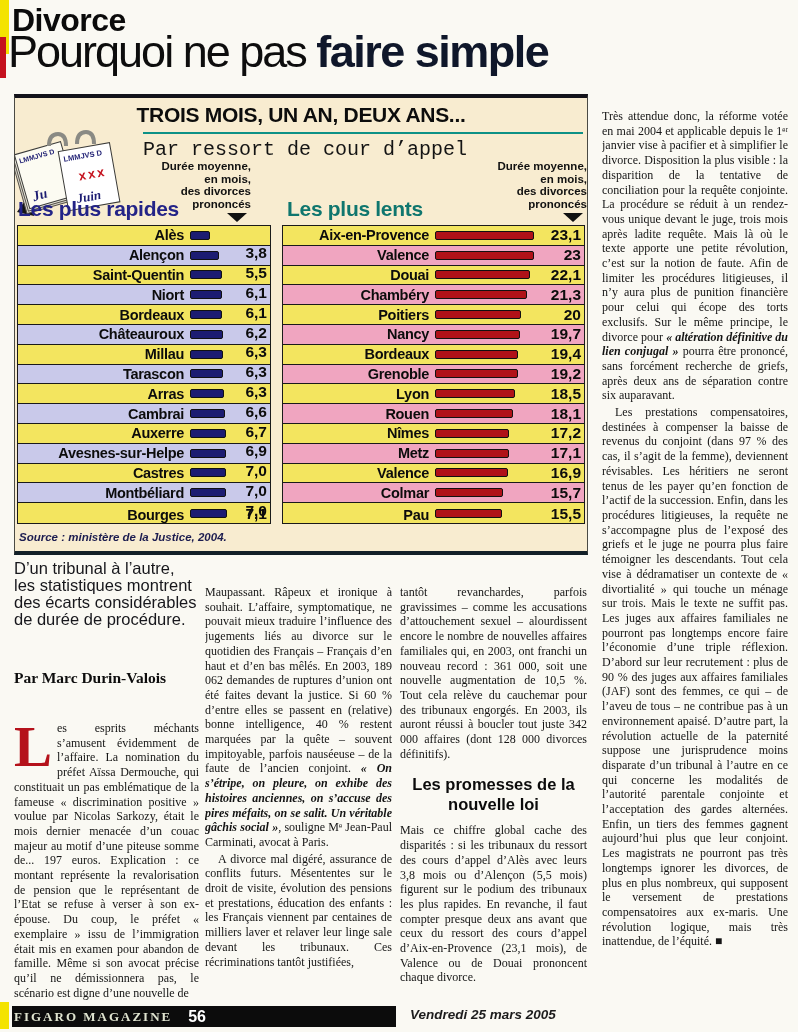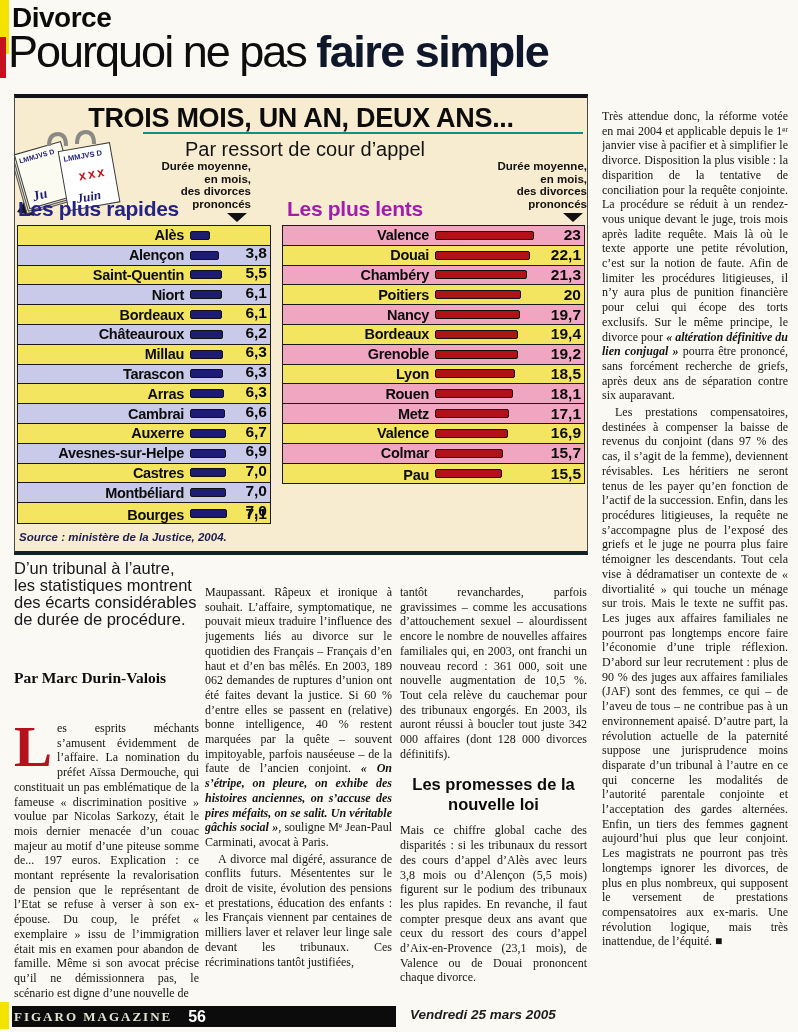--- a/index.html
+++ b/index.html
@@ -5,46 +5,46 @@
   * { margin:0; padding:0; box-sizing:border-box; }
   html,body { background:#e8e8e4; }
   .page { position:relative; width:798px; height:1032px; background:#faf9f3;
           font-family:"Liberation Sans", sans-serif; overflow:hidden; margin:0 auto; }
 
   
   .yellow-top  { position:absolute; left:0; top:0; width:9px; height:54px; background:#f4e300; }
   .red-stub    { position:absolute; left:0; top:37px; width:6px; height:41px; background:#c5121e; }
   .yellow-bot  { position:absolute; left:0; top:1002px; width:9px; height:27px; background:#f4e300; }
 
-  .kicker { position:absolute; left:12px; top:2px; font-size:28px; font-weight:bold;
+  .kicker { position:absolute; left:12px; top:2px; font-size:32px; font-weight:bold;
             letter-spacing:-0.5px; color:#0b0b0b; }
   .headline { position:absolute; left:8px; top:26px; white-space:nowrap;
               font-size:45px; letter-spacing:-2px; color:#0d0d0d; }
   .headline .red { font-weight:bold; color:#0f172a; letter-spacing:-1.5px; }
 
   
   .infobox { position:absolute; left:14px; top:94px; width:574px; height:461px;
              background:#f8ecd0; border:1px solid #4a4a44;
              border-top:4px solid #13131a; border-bottom:4px solid #122028; }
   .info-title { position:absolute; left:0; top:5px; width:100%; text-align:center;
-                font-size:27px; font-weight:bold; letter-spacing:-0.3px; color:#0c0c0c; }
+                font-size:21px; font-weight:bold; letter-spacing:-0.3px; color:#0c0c0c; }
   .teal-rule { position:absolute; left:128px; top:34px; width:440px; height:2px; background:#0d9186; }
   .info-subtitle { position:absolute; left:90px; top:40px; width:400px; text-align:center;
-                   font-size:20px; color:#141414; }
+                   font-size:20px; color:#141414;font-family:Liberation Mono, monospace; }
   .axis-note { position:absolute; width:120px; text-align:right; font-size:11.5px;
                font-weight:bold; line-height:12.5px; color:#111; white-space:pre-line; }
   .note-left  { left:116px; top:62px; }
   .note-right { left:452px; top:62px; }
   .tri { position:absolute; width:0; height:0; border-left:10px solid transparent;
          border-right:10px solid transparent; border-top:9px solid #111; }
   .tri-left  { left:212px; top:115px; }
   .tri-right { left:548px; top:115px; }
   .list-head { position:absolute; font-size:21px; font-weight:bold; letter-spacing:-0.3px; }
   .fast-head { left:3px;  top:99px; color:#232387; }
-  .slow-head { left:272px; top:99px; color:#a21caf; }
+  .slow-head { left:272px; top:99px; color:#0f766e; }
 
   .dtable { position:absolute; top:127px; border:1px solid #1a1a1a; }
   .fast-table { left:2px;  width:254px; }
   .slow-table { left:267px; width:303px; }
   .trow { display:flex; align-items:center; height:19.8px; border-bottom:1px solid #1a1a1a;
           padding:0 3px; }
   .trow:last-child { border-bottom:none;align-items:flex-end; }
   .fast-table .trow { background:#f3e55f;padding-left:29px; }
   .fast-table .trow.alt { background:#c9c9ea; }
   .slow-table .trow { background:#f3e55f; }
@@ -246,20 +246,27 @@
         </div>
         <div class="trow">
           <span class="rlabel">Bourges</span>
           <span class="rbarzone">
             <span class="rbar" style="width: 36.92px;"></span>
           </span>
           <span class="rval">7,1</span>
         </div>
       </div>
     <div class="dtable slow-table">
+        <div class="trow">
+          <span class="rlabel">Aix-en-Provence</span>
+          <span class="rbarzone">
+            <span class="rbar" style="width: 99.33px;"></span>
+          </span>
+          <span class="rval">23,1</span>
+        </div>
         <div class="trow alt">
           <span class="rlabel">Valence</span>
           <span class="rbarzone">
             <span class="rbar" style="width: 98.9px;"></span>
           </span>
           <span class="rval">23</span>
         </div>
         <div class="trow">
           <span class="rlabel">Douai</span>
           <span class="rbarzone">
@@ -308,20 +315,27 @@
             <span class="rbar" style="width: 79.55px;"></span>
           </span>
           <span class="rval">18,5</span>
         </div>
         <div class="trow alt">
           <span class="rlabel">Rouen</span>
           <span class="rbarzone">
             <span class="rbar" style="width: 77.83px;"></span>
           </span>
           <span class="rval">18,1</span>
+        </div>
+        <div class="trow">
+          <span class="rlabel">Nîmes</span>
+          <span class="rbarzone">
+            <span class="rbar" style="width: 73.96px;"></span>
+          </span>
+          <span class="rval">17,2</span>
         </div>
         <div class="trow alt">
           <span class="rlabel">Metz</span>
           <span class="rbarzone">
             <span class="rbar" style="width: 73.53px;"></span>
           </span>
           <span class="rval">17,1</span>
         </div>
         <div class="trow">
           <span class="rlabel">Valence</span>

